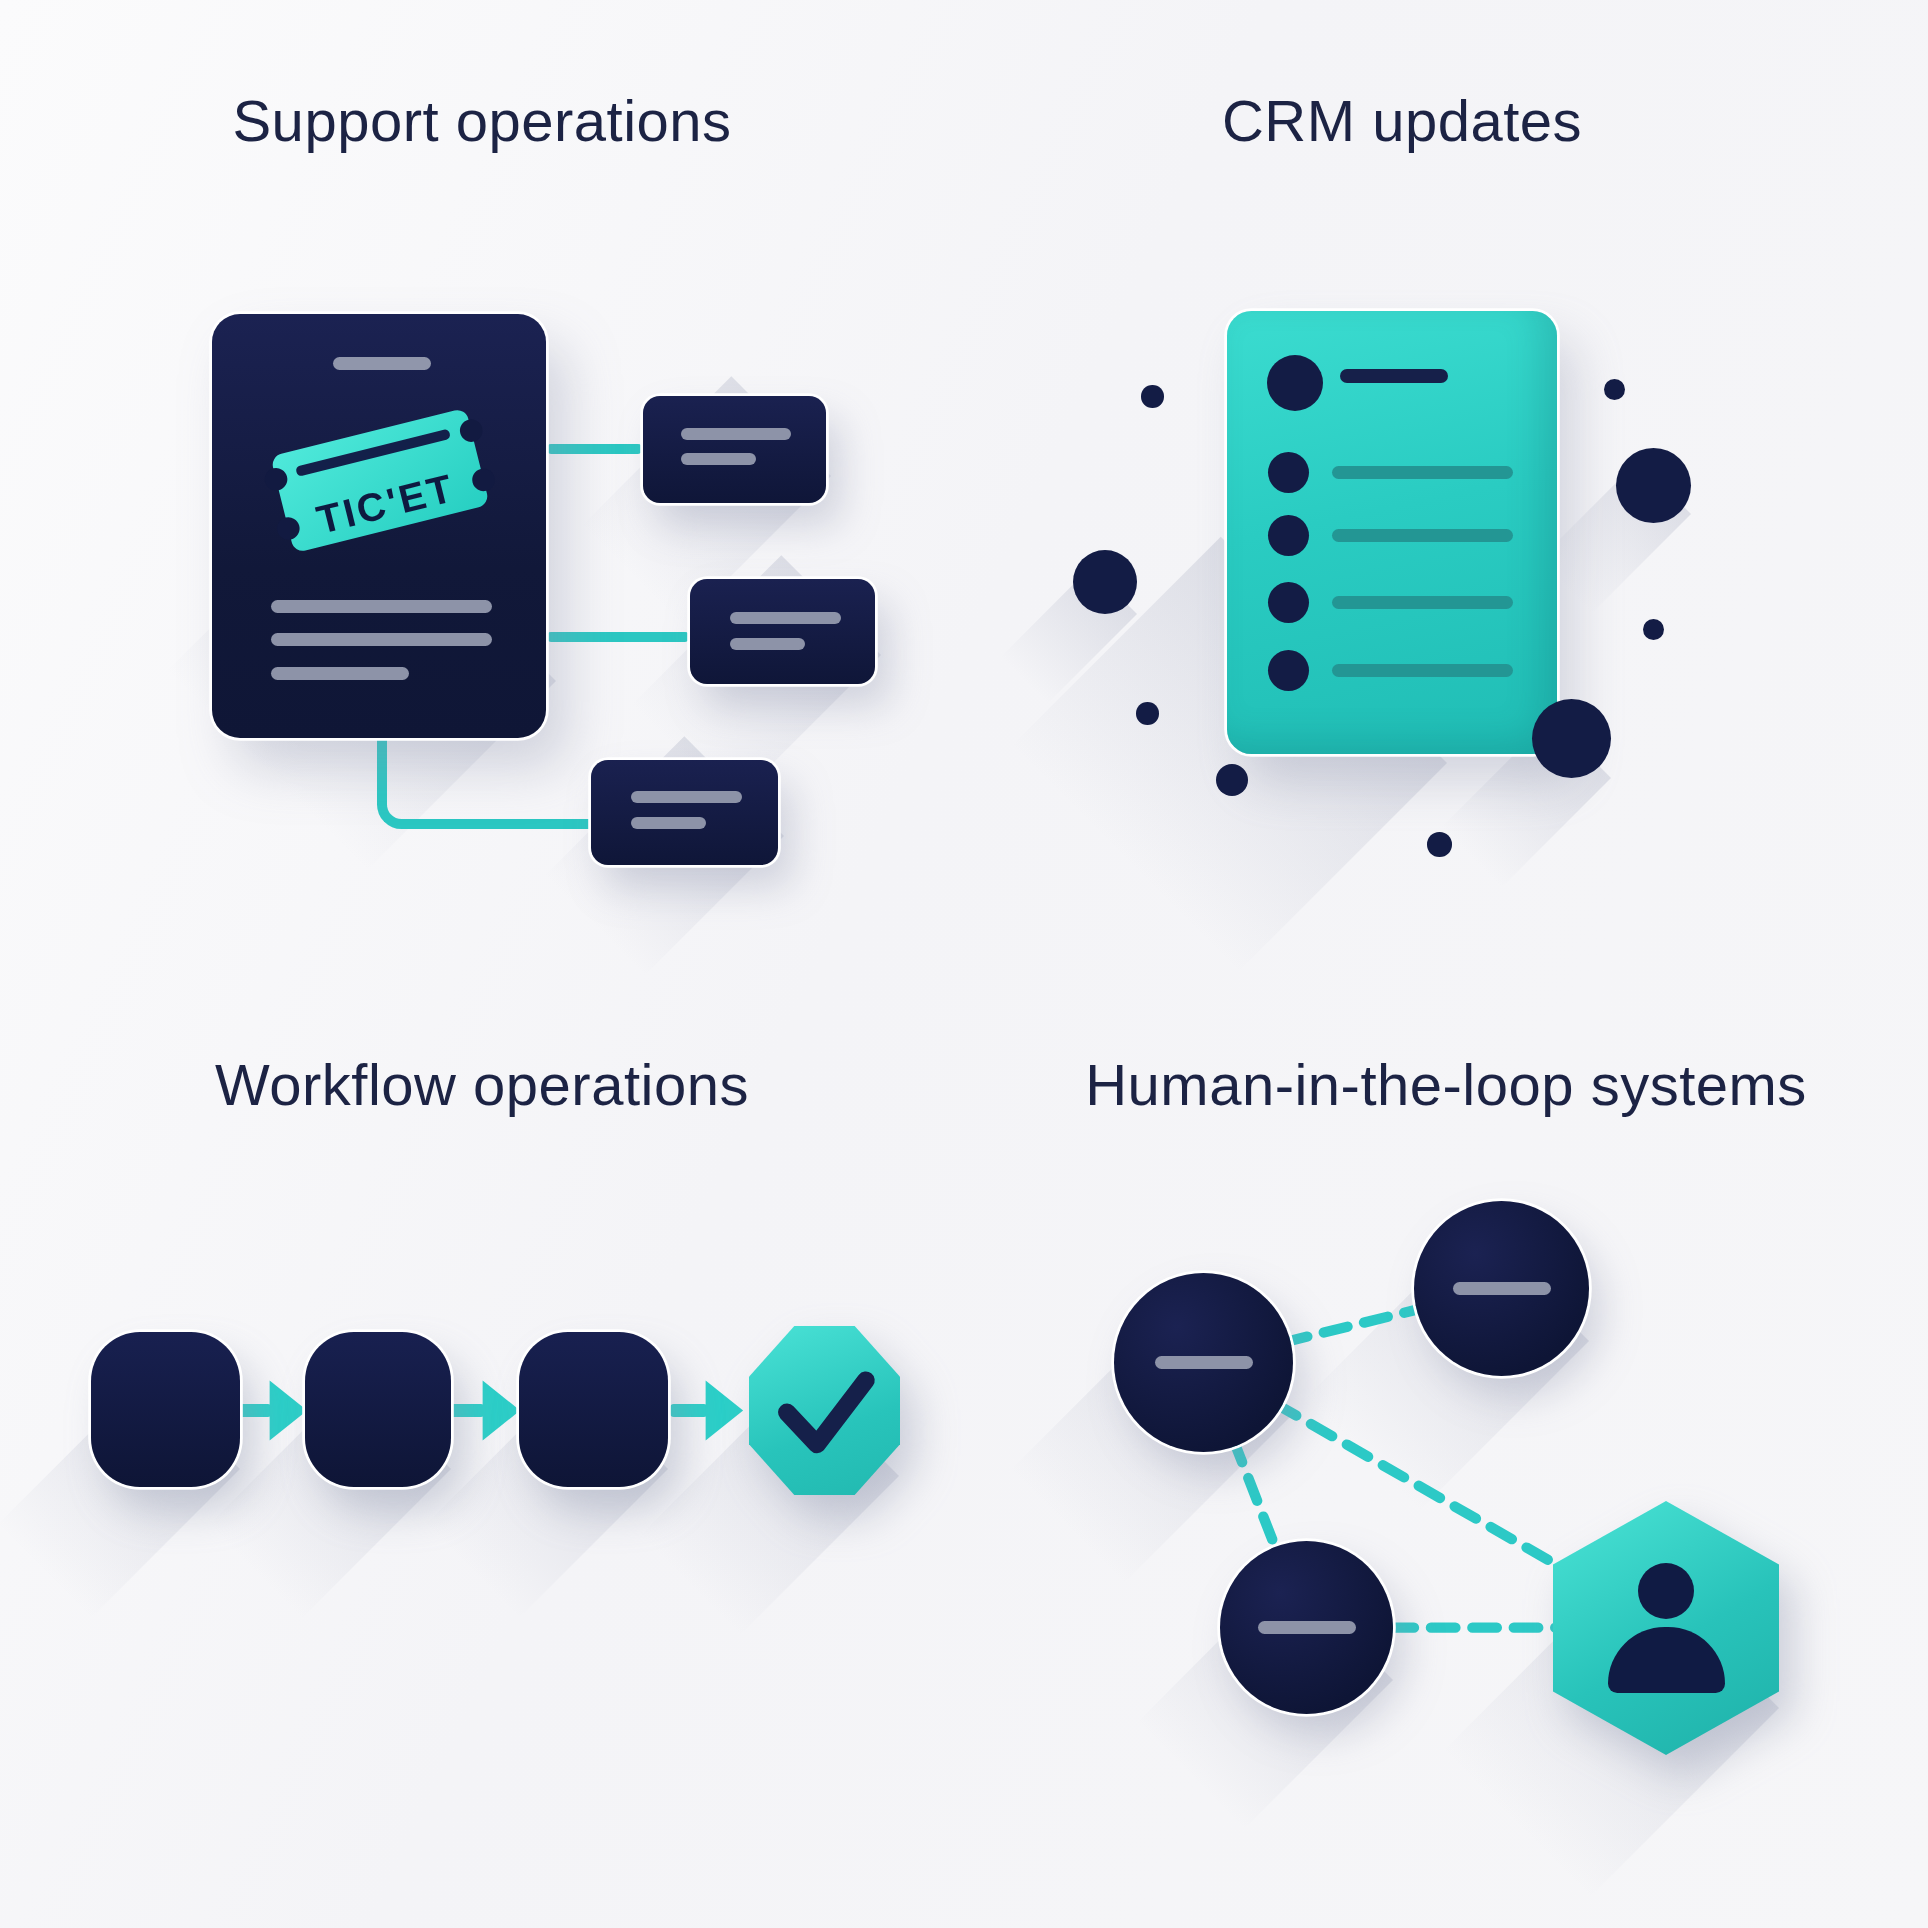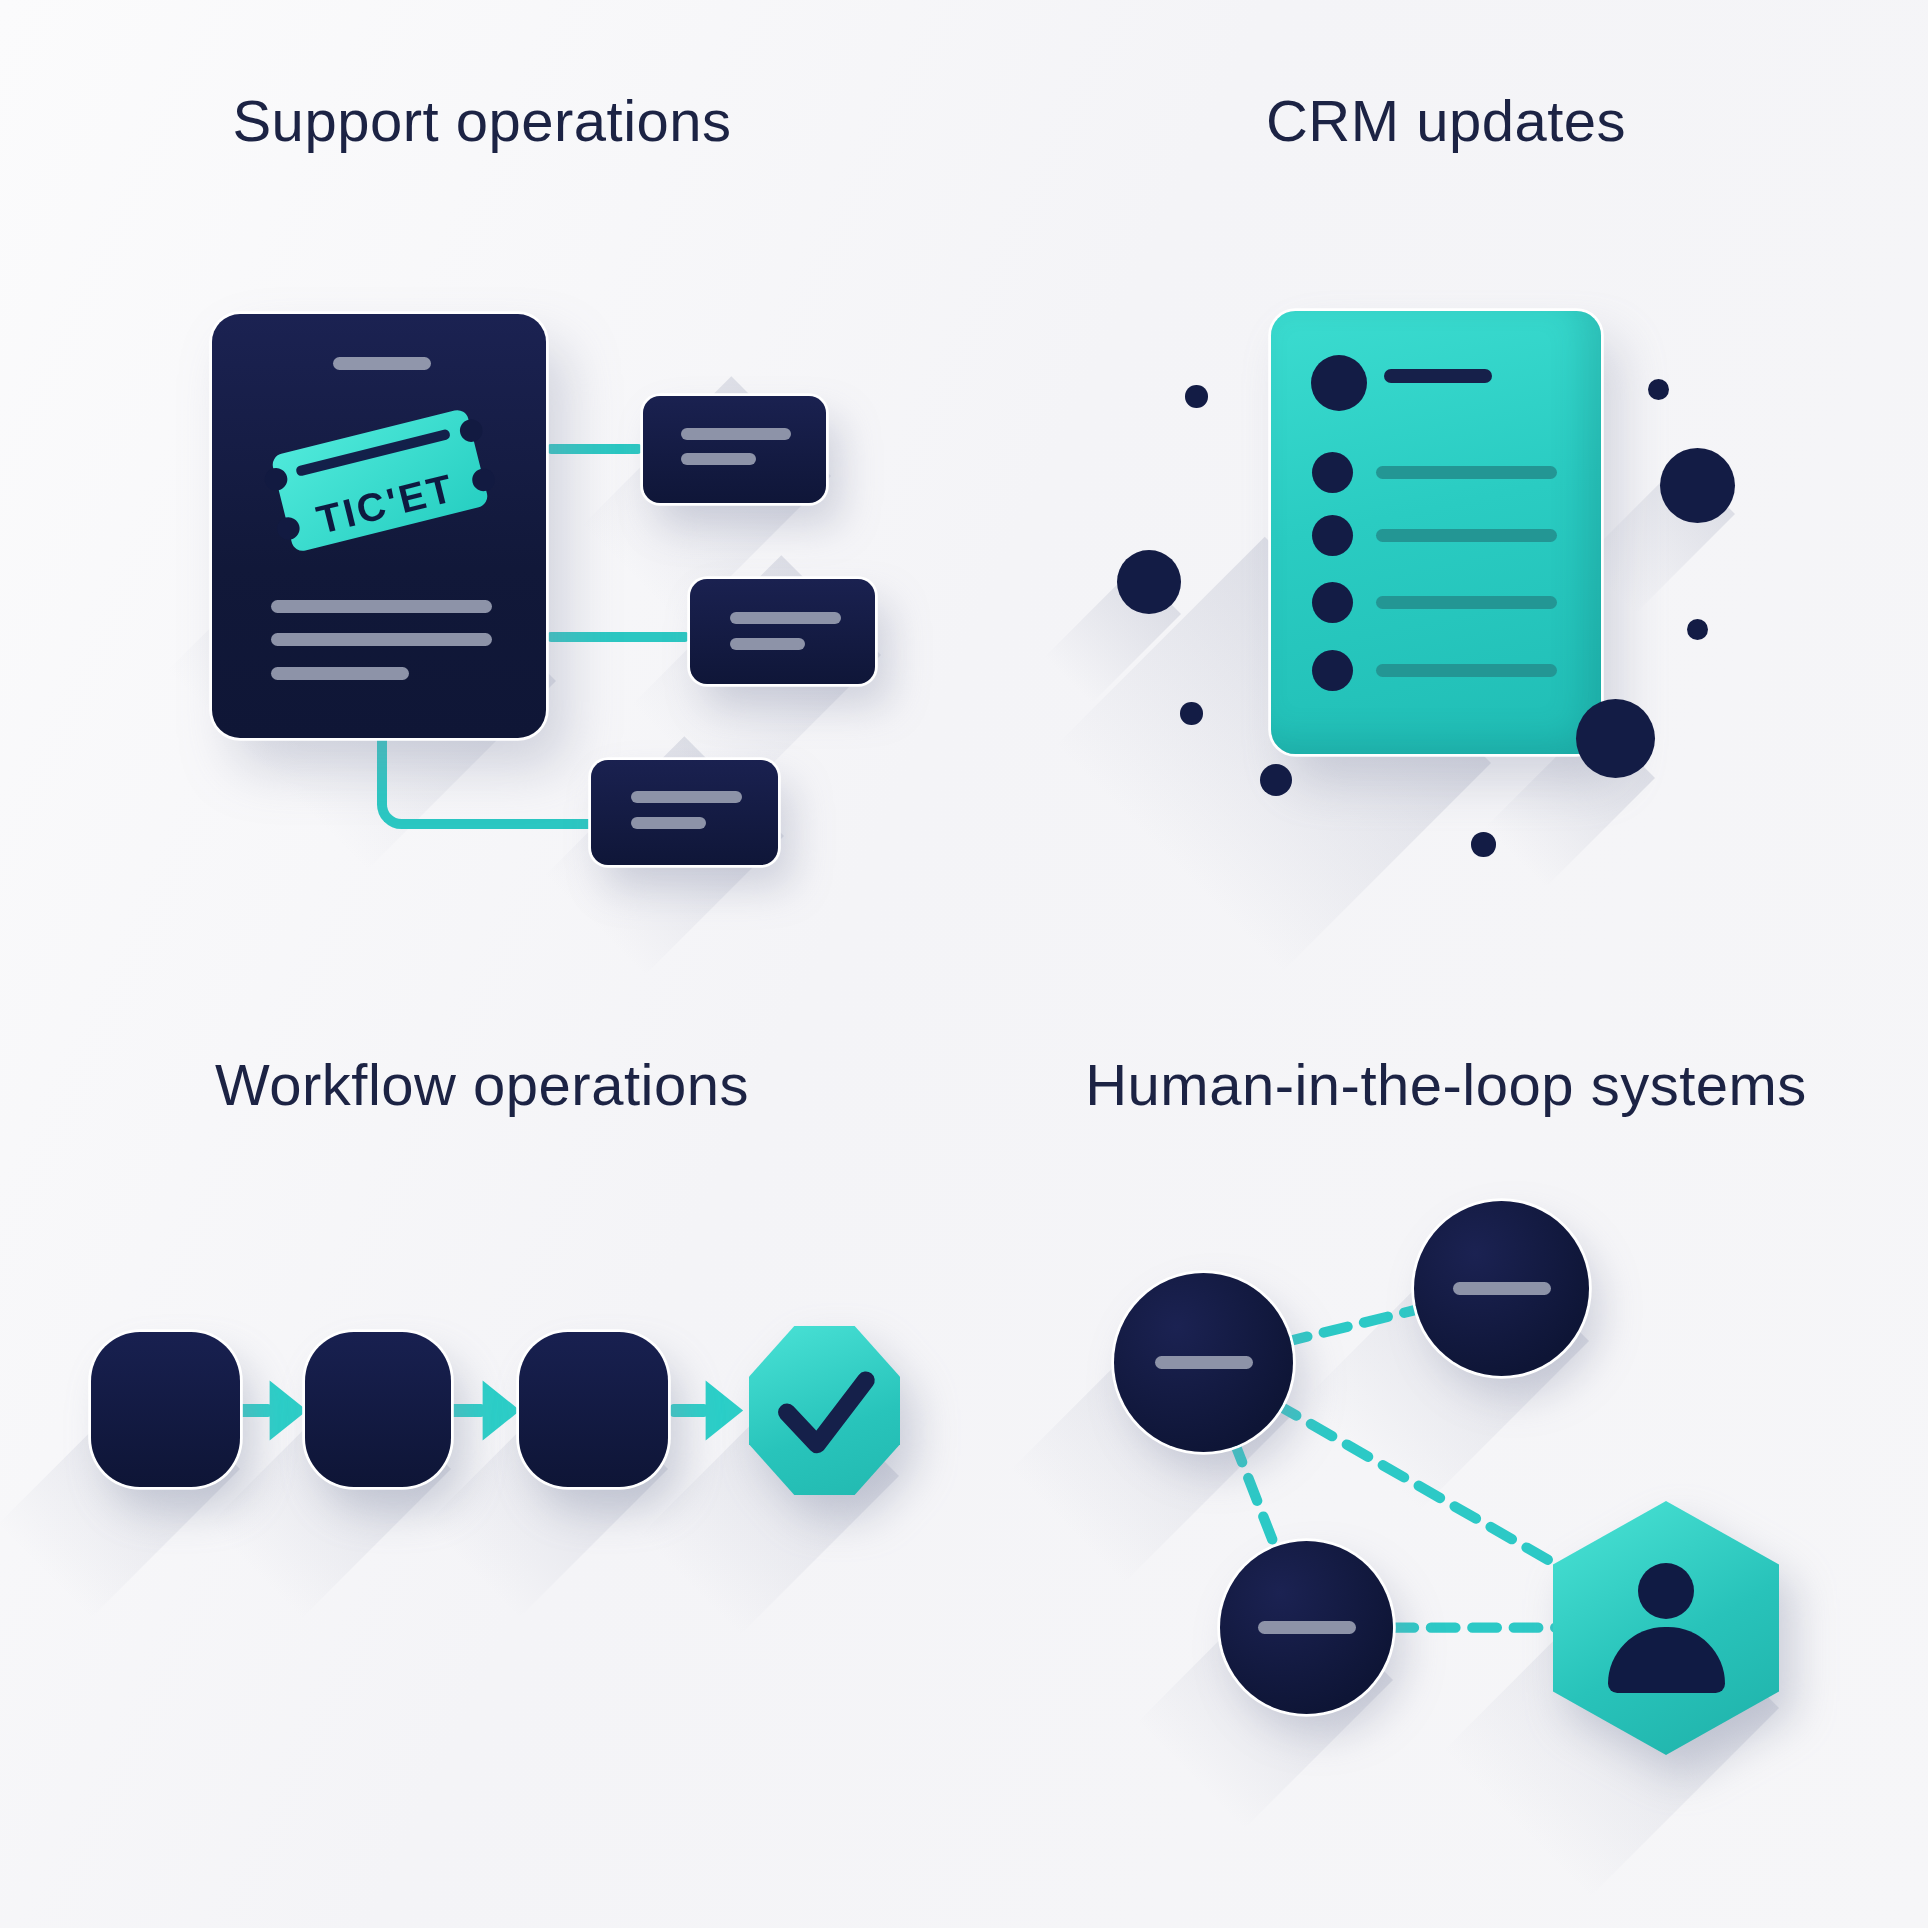--- a/index.html
+++ b/index.html
@@ -122,21 +122,21 @@
     <div class="navy-rect" style="left:690px;top:579px;width:185px;height:105px;">
       <div class="bar" style="left:40px;top:33px;width:111px;height:12.2px;"></div>
       <div class="bar" style="left:40px;top:59px;width:75px;height:12.2px;"></div>
     </div>
     <div class="navy-rect" style="left:591px;top:760px;width:187px;height:105px;">
       <div class="bar" style="left:40px;top:31px;width:111px;height:12.2px;"></div>
       <div class="bar" style="left:40px;top:57px;width:75px;height:12.2px;"></div>
     </div>
   </div>
 
-  <div class="panel" style="left:964px;top:0;text-decoration:underline;">
+  <div class="panel" style="left:920px;top:0;text-decoration:underline;">
     <div class="title">CRM updates</div>
 
     <div class="streak" style="left:527px;top:763px;width:395px;height:320px;"></div>
     <div class="streak" style="left:771px;top:514px;width:188px;height:75px;"></div>
     <div class="streak" style="left:691px;top:778px;width:207px;height:85px;"></div>
     <div class="streak" style="left:217px;top:614px;width:169px;height:66px;"></div>
 
     <div class="doc">
       <div class="bullet" style="left:40px;top:44px;width:56px;height:56px;"></div>
       <div class="doc-line-navy" style="left:113px;top:58px;width:108px;"></div>

